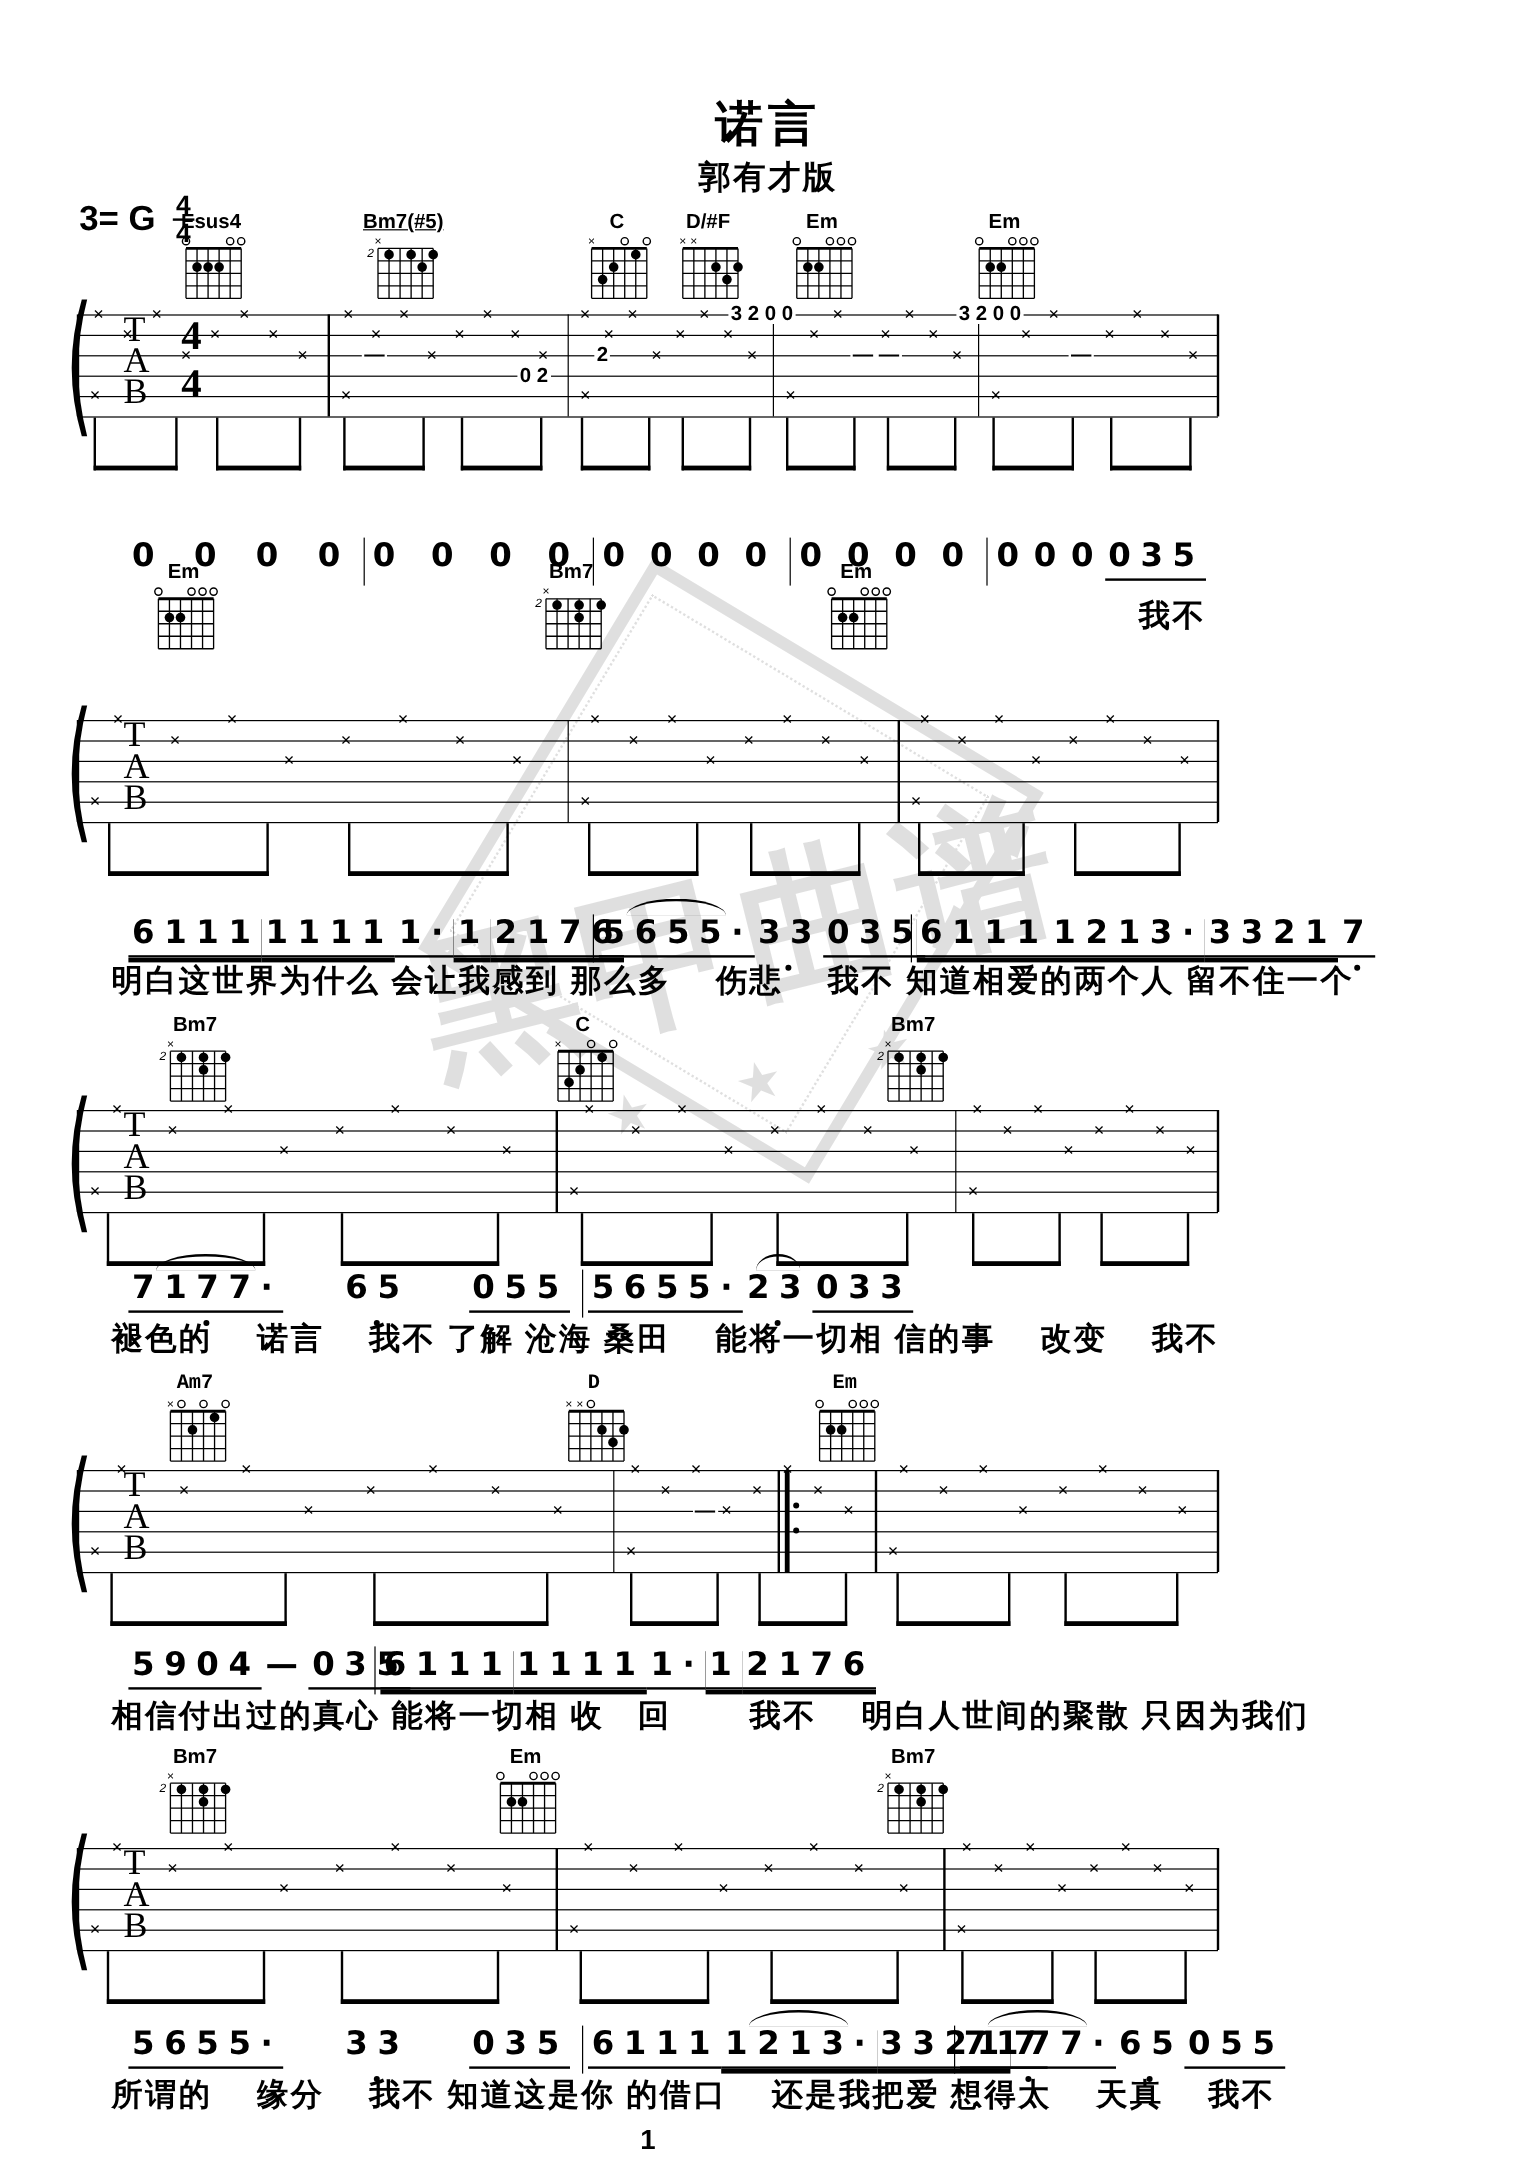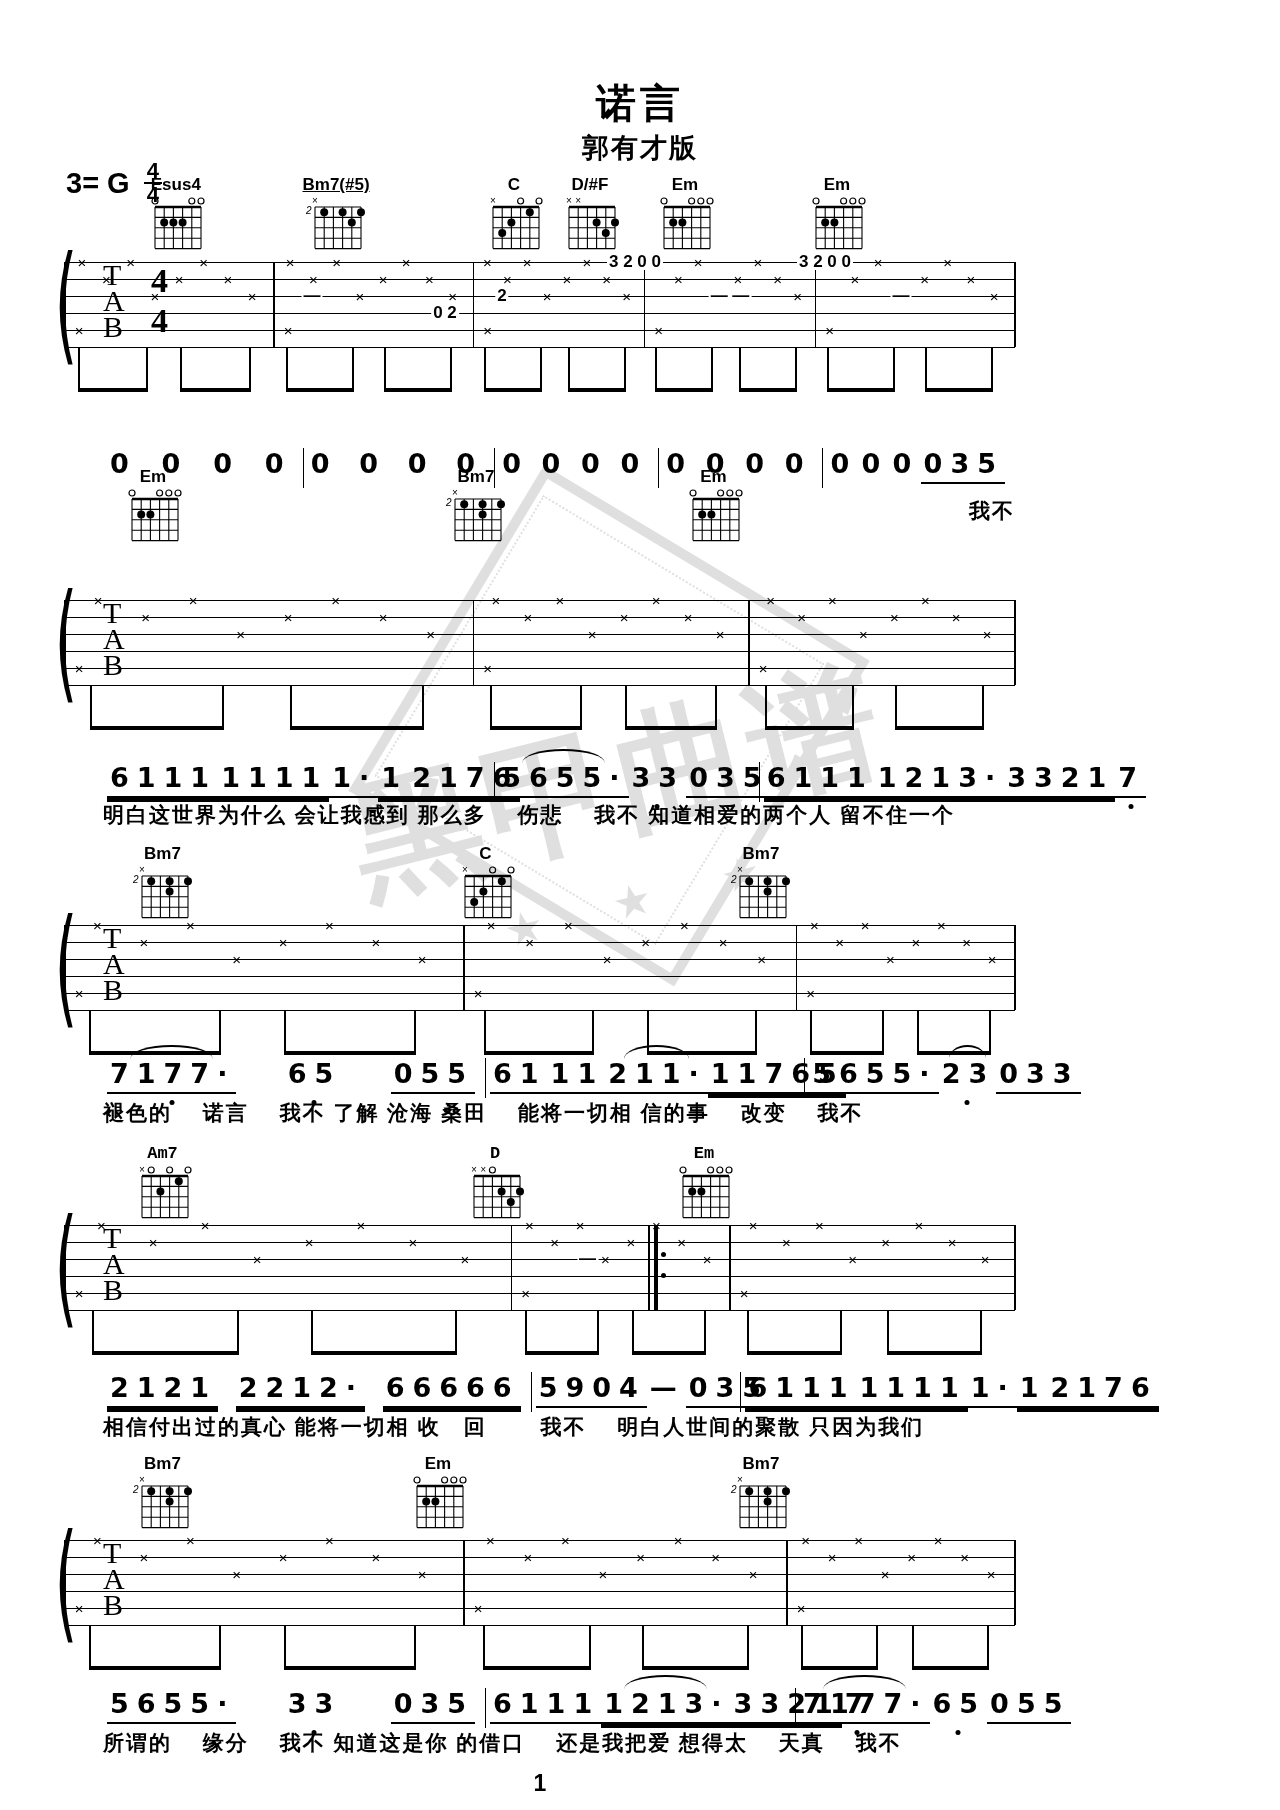--- a/index.html
+++ b/index.html
@@ -49,21 +49,21 @@
   .tok{position:relative;font-family:"DejaVu Sans",sans-serif;font-size:27px;
        font-weight:bold;letter-spacing:8px;line-height:1.15;padding:0 1px 3px 3px;
        white-space:nowrap;}
   .u1{border-bottom:2.5px solid #000;}
   .u2{border-bottom:2.5px solid #000;box-shadow:0 4px 0 0 #000;}
   .ld::after{content:"";position:absolute;left:50%;bottom:-13px;width:5px;height:5px;
        border-radius:50%;background:#000;transform:translateX(-50%);}
   .tie::before{content:"";position:absolute;top:-13px;left:18%;right:18%;height:12px;
        border-top:2.5px solid #000;border-radius:50% 50% 0 0/100% 100% 0 0;}
 
-  .lyrics{position:absolute;left:103px;width:912px;font-size:21px;font-weight:600;
+  .lyrics{position:absolute;left:93px;width:912px;font-size:26px;font-weight:600;
           letter-spacing:2px;white-space:pre;line-height:1.2;}
 
   
   .wm{position:absolute;left:340px;top:555px;width:560px;height:470px;
       transform:rotate(-14deg);opacity:.12;pointer-events:none;}
   .wm .dia{position:absolute;left:95px;top:-20px;width:360px;height:360px;
       border:10px solid #000;transform:rotate(45deg);}
   .wm .dia2{position:absolute;left:113px;top:-2px;width:324px;height:324px;
       border:2px dotted #000;transform:rotate(45deg);}
   .wm-text{position:absolute;top:140px;left:-30px;width:620px;text-align:center;
@@ -596,26 +596,20 @@
       <div class="beam" style="left: 61.25%; width: 11.2%;"></div>
       <div class="beam" style="left: 78.38%; width: 7.36%;"></div>
       <div class="beam" style="left: 89.65%; width: 7.36%;"></div>
     </div>
     <div class="melody" style="top: 1058px;">
       <div class="measure" style="width: 42%;">
         <span class="tok u1 ld tie">7177·</span>
         <span class="tok ld">65</span>
         <span class="tok u1">055</span>
       </div>
-      <div class="measure" style="width: 35%;">
-        <span class="tok u1">61</span>
-        <span class="tok u1">11</span>
-        <span class="tok u1 tie">211·</span>
-        <span class="tok u2">11765</span>
-      </div>
       <div class="measure last" style="width: 23%;">
         <span class="tok u1">5655·</span>
         <span class="tok ld tie">23</span>
         <span class="tok u1">033</span>
       </div>
     </div>
     <div class="lyrics" style="top: 1100px; text-align: left;">褪色的　 诺言　 我不 了解 沧海 桑田　 能将一切相 信的事　 改变　 我不</div>
     <div class="chordrow" style="top: 1145px; font-family: Liberation Mono, monospace;">
       <div class="chord" style="left: 7%;">
         <div class="chord-name">Am7</div>
@@ -734,25 +728,20 @@
     </div>
     <div style="position: absolute; left: 65px; width: 950px; top: 1311px; height: 44px;">
       <div class="beam" style="left: 2.82%; width: 15.04%;"></div>
       <div class="beam" style="left: 25.85%; width: 15.04%;"></div>
       <div class="beam" style="left: 48.38%; width: 7.36%;"></div>
       <div class="beam" style="left: 59.65%; width: 7.36%;"></div>
       <div class="beam" style="left: 71.8%; width: 9.6%;"></div>
       <div class="beam" style="left: 86.5%; width: 9.6%;"></div>
     </div>
     <div class="melody" style="top: 1372px;">
-      <div class="measure" style="width: 47%;">
-        <span class="tok u2">2121</span>
-        <span class="tok u2">2212·</span>
-        <span class="tok u2">66666</span>
-      </div>
       <div class="measure" style="width: 23%;">
         <span class="tok u1">5904</span>
         <span class="tok">—</span>
         <span class="tok u1">035</span>
       </div>
       <div class="measure last" style="width: 30%;">
         <span class="tok u2">6111</span>
         <span class="tok u2">1111</span>
         <span class="tok u1">1·</span>
         <span class="tok u2">1</span>

